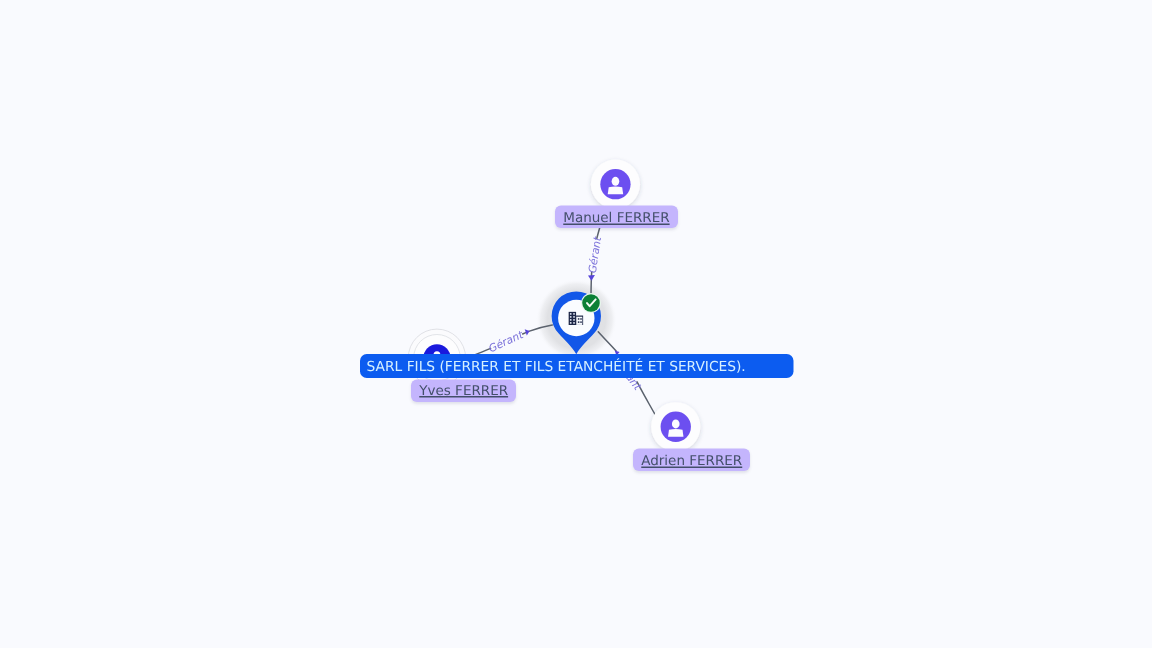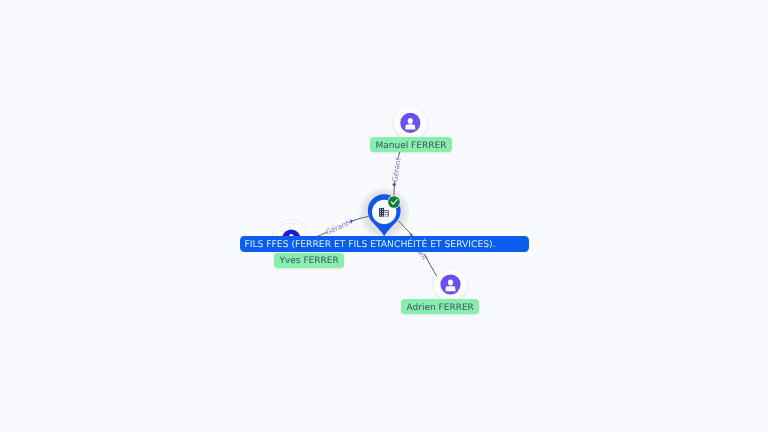--- a/index.html
+++ b/index.html
@@ -3,23 +3,23 @@
 <meta charset="utf-8">
 <title>Graph</title>
 <style>
   html,body{margin:0;padding:0;}
   body{width:768px;height:432px;overflow:hidden;background:#f9fafe;
        font-family:"DejaVu Sans",sans-serif;
        -webkit-font-smoothing:antialiased;
        text-rendering:geometricPrecision;}
   #stage{position:relative;width:768px;height:432px;background:#f9fafe;}
   svg.layer{position:absolute;left:0;top:0;width:768px;height:432px;}
-  .nlabel{position:absolute;background:#86efac;border-radius:4px;
+  .nlabel{position:absolute;background:#c4b5fd;border-radius:4px;
           color:#434f6a;font-size:9px;line-height:13.9px;padding:2.6px 5.5px 0;height:12.8px;
-          white-space:nowrap;box-shadow:0 1px 2px rgba(60,64,100,.13);}
+          white-space:nowrap;box-shadow:0 1px 2px rgba(60,64,100,.13);text-decoration:underline;}
   .mainbar{position:absolute;background:#0c5cf0;color:#d5f0ff;border-radius:4.5px;
            font-size:9.2px;line-height:17.2px;padding:0 4.4px;height:15.6px;overflow:hidden;white-space:nowrap;
            width:280px;box-sizing:content-box;}
 </style>
 </head>
 <body>
 
 <div id="stage">
 
   <svg class="layer" viewBox="0 0 768 432">
@@ -114,16 +114,16 @@
       <g>
         <circle cx="394.0" cy="202.0" r="6.7" fill="#e7f6ec"></circle>
         <circle cx="394.0" cy="202.0" r="5.85" fill="#0b8036"></circle>
         <path d="M 391.35,202.05 L 393.1,204.1 L 397.1,199.6" fill="none" stroke="#f3faf4" stroke-width="1.3" stroke-linecap="round" stroke-linejoin="round"></path>
       </g>
     </g>
   </svg>
 
   <div class="nlabel" style="left:370px;top:137px;">Manuel FERRER</div>
   <div class="nlabel" style="left:274px;top:252.7px;">Yves FERRER</div>
-  <div class="nlabel" style="left:401px;top:299px;">Adrien FERRER</div>
+  <div class="nlabel" style="left:422px;top:299px;">Adrien FERRER</div>
 
-  <div class="mainbar" style="left:240px;top:236px;">FILS FFES (FERRER ET FILS ETANCHÉITÉ ET SERVICES).</div>
+  <div class="mainbar" style="left:240px;top:236px;">SARL FILS (FERRER ET FILS ETANCHÉITÉ ET SERVICES).</div>
 </div>
 
 </body></html>

